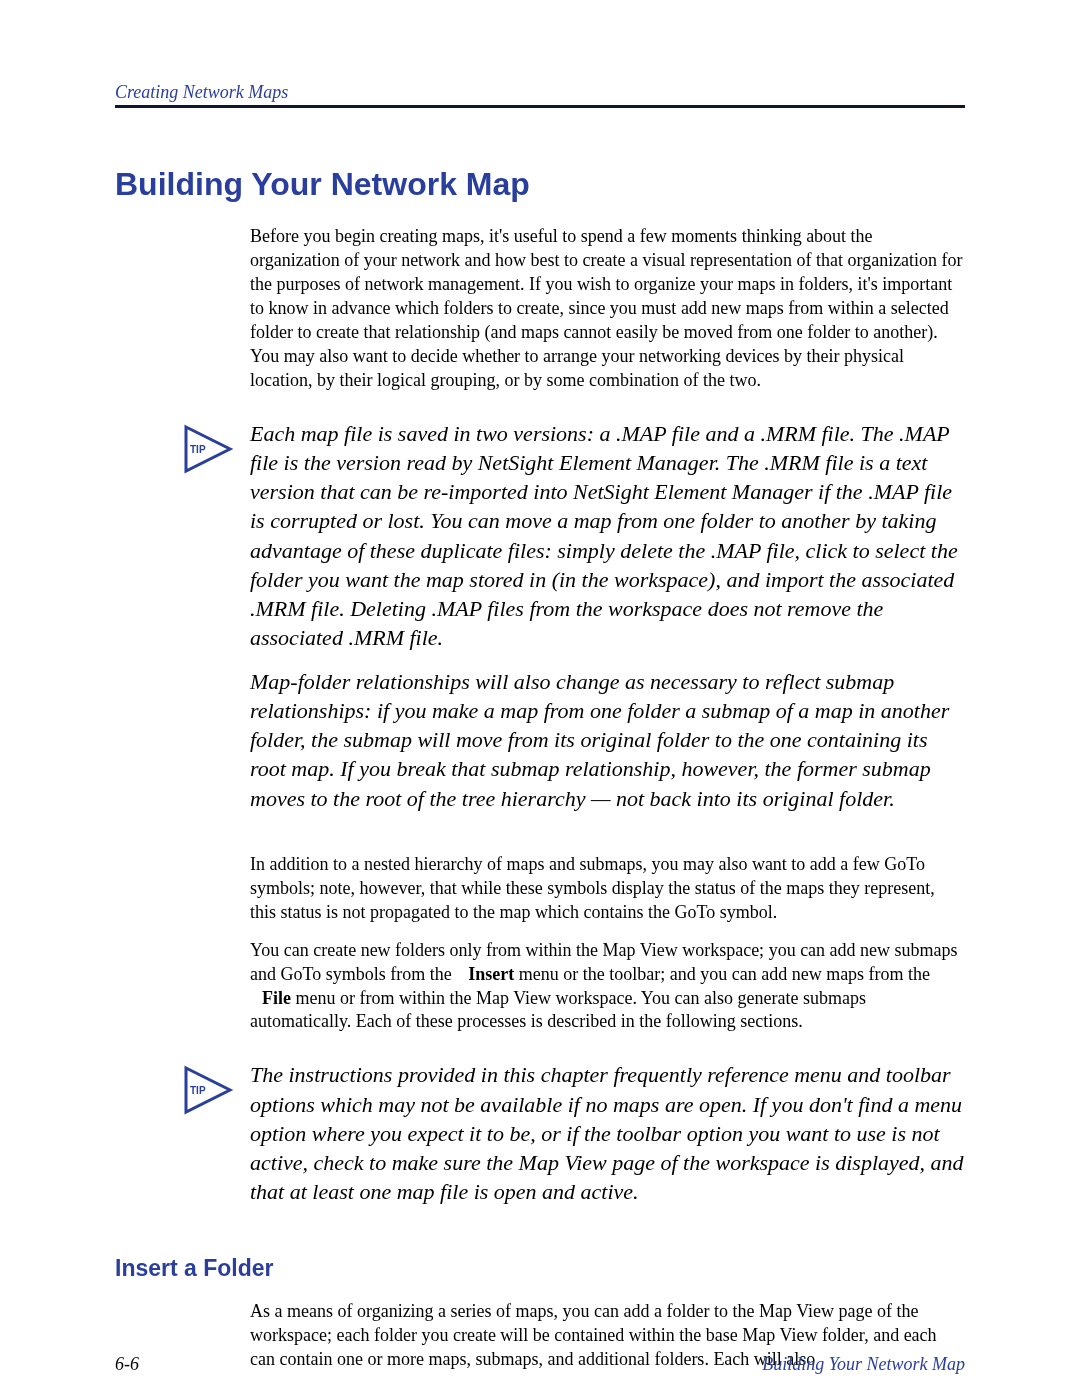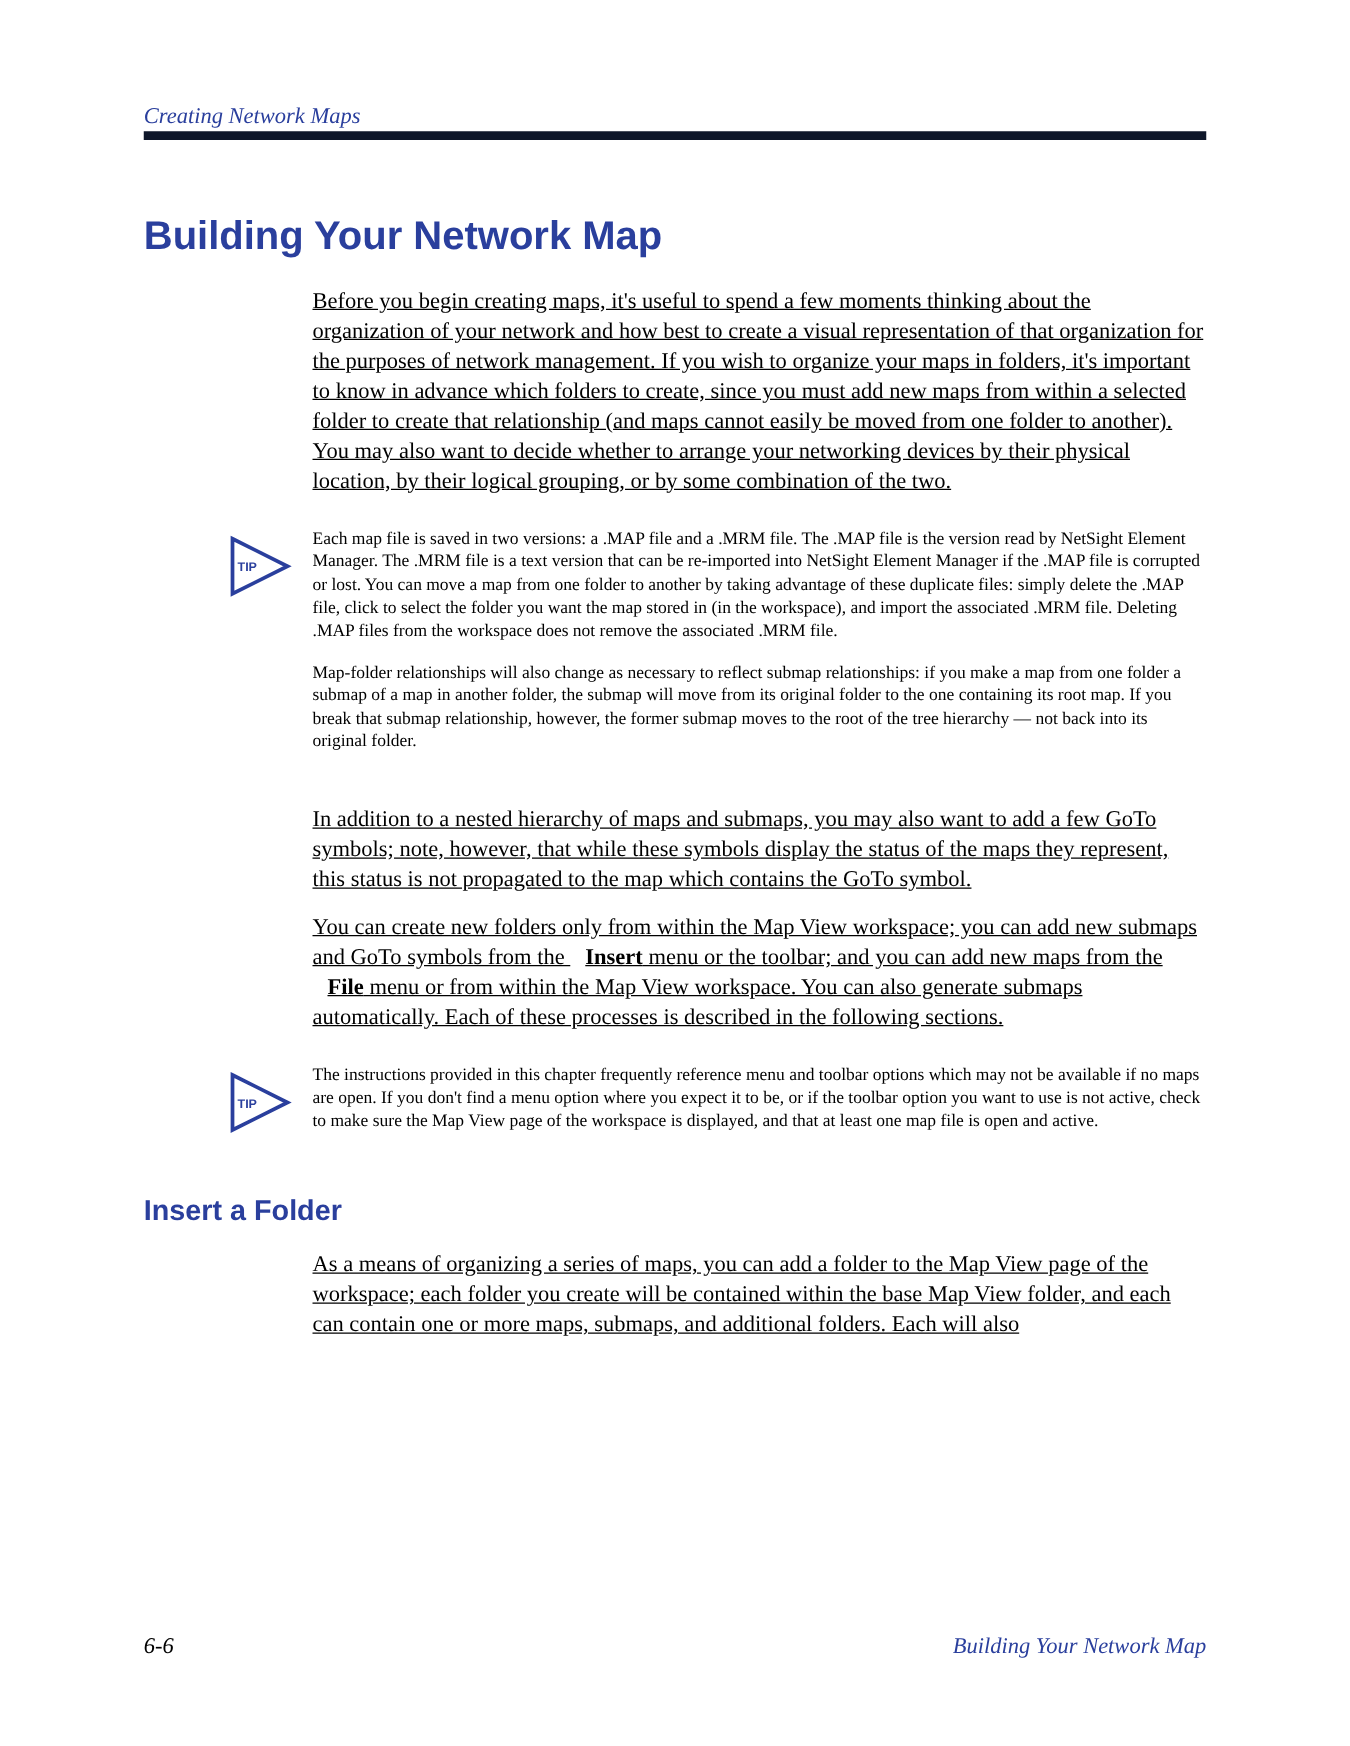--- a/index.html
+++ b/index.html
@@ -10,21 +10,21 @@
     color: #000000;
     width: 1080px;
   }
   .page {
     padding: 82px 115px 60px 115px;
     box-sizing: border-box;
     min-height: 1397px;
     position: relative;
   }
   .header-line {
-    border-bottom: 7px solid #0f172a;
+    border-bottom: 3px solid #0f172a;
     padding-bottom: 2px;
     margin-bottom: 58px;
   }
   .header-text {
     font-style: italic;
     color: #2a3f9d;
     font-size: 18px;
   }
   h1.section-title {
     color: #2a3f9d;
@@ -40,36 +40,36 @@
     font-size: 23px;
     margin: 34px 0 18px 0;
   }
   .body-block {
     margin-left: 135px;
     font-size: 18px;
     line-height: 1.33;
   }
   .body-block p {
     margin: 0 0 14px 0;
-    text-decoration: underline;
   }
   .tip-row {
     display: flex;
     align-items: flex-start;
     margin-top: 26px;
     margin-bottom: 26px;
   }
   .tip-icon-wrap {
     flex: 0 0 70px;
     width: 70px;
     padding-top: 2px;
   }
   .tip-text {
     flex: 1;
-    font-size: 14px;
+    font-style: italic;
+    font-size: 22px;
     line-height: 1.33;
   }
   .tip-text p {
     margin: 0 0 14px 0;
   }
   .footer {
     position: absolute;
     left: 115px;
     right: 115px;
     bottom: 70px;

